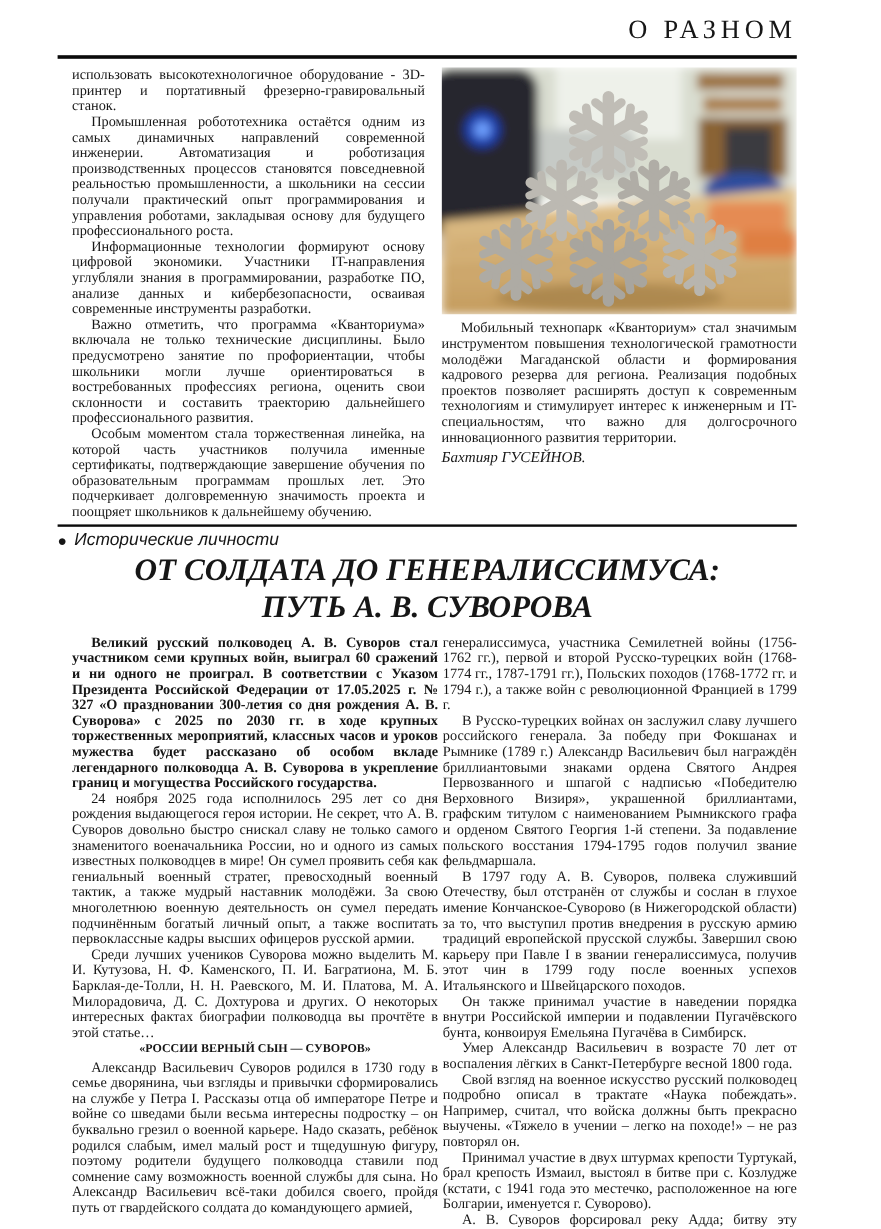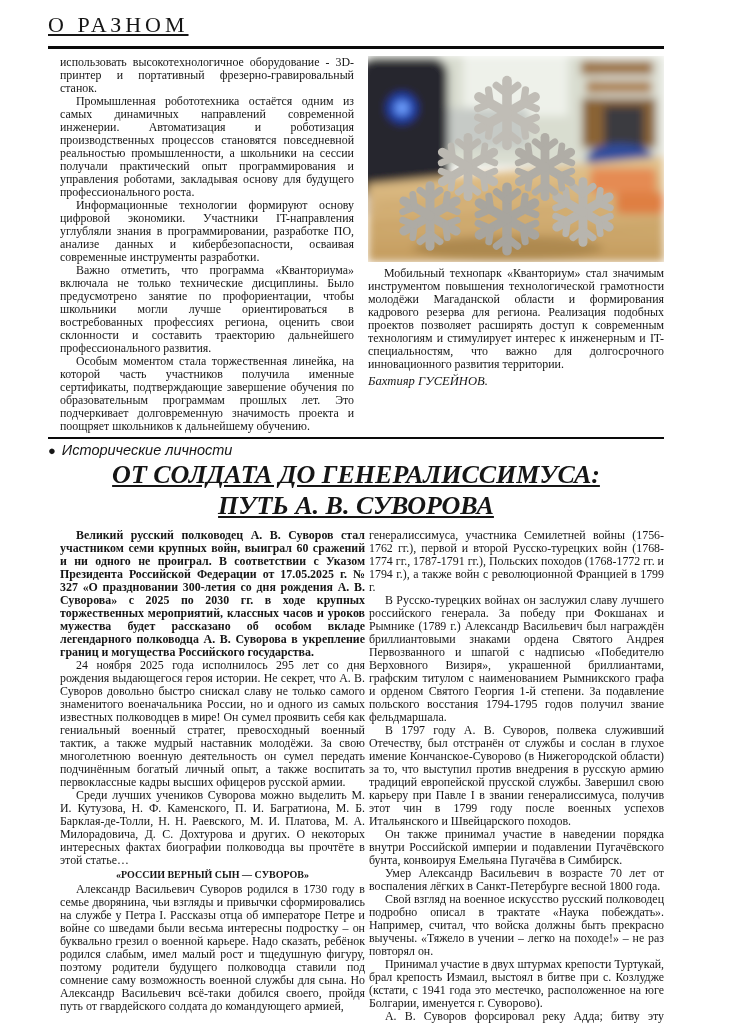--- a/index.html
+++ b/index.html
@@ -2,42 +2,42 @@
 <html lang="ru"><head>
 <meta charset="utf-8">
 <style>
   html,body{margin:0;padding:0;}
   body{
     width:734px;height:1024px;background:#ffffff;color:#161616;
     font-family:"Liberation Serif", serif;
     overflow:hidden;position:relative;
   }
   .content{position:absolute;left:48px;top:6px;width:616px;}
-  .masthead{ text-align:left;font-size:22px;letter-spacing:4px;padding:6px 0 8px 0;text-decoration:underline; }
+  .masthead{ text-align:right;font-size:22px;letter-spacing:4px;padding:6px 0 8px 0; }
   .thick-rule{height:3px;background:#0a0a0a;margin-bottom:7px;}
   .thin-rule{height:2px;background:#0a0a0a;margin:4px 0 2px 0;}
 
   .top-section{display:flex;gap:14px;}
   .col-l{width:306px;margin-left:12px;}
   .col-r{width:296px;}
 
   p{margin:0;text-align:justify;font-size:11.9px;line-height:13px;}
   p.ind{text-indent:16px;}
   p.bold{font-weight:bold;}
 
   .photo-frame{width:296px;height:206px;overflow:hidden;margin-bottom:5px;}
   .caption p{font-size:11.9px;line-height:13px;}
   .byline{ font-style:italic;font-size:12.6px;margin-top:3px;padding-right:2px;}
 
   .section-row{display:flex;align-items:center;gap:6px;margin:3px 0 2px 0;
     font-family:"Liberation Sans", sans-serif;font-style:italic;font-size:14.5px;}
   .bullet{font-size:13px;line-height:1;font-style:normal;}
 
   .headline{ text-align:center;font-weight:bold;font-style:italic;
-    font-size:26px;line-height:1.18;margin:2px 0 8px 0;text-decoration:underline;}
+    font-size:26px;line-height:1.18;margin:2px 0 8px 0;}
 
   .article{display:flex;gap:4px;}
   .subhead{ text-align:center;font-weight:bold;font-size:10px;line-height:14px;margin:1px 0;}
 </style>
 </head>
 <body>
 
 <div class="content">
 
   <div class="masthead">О РАЗНОМ</div>

